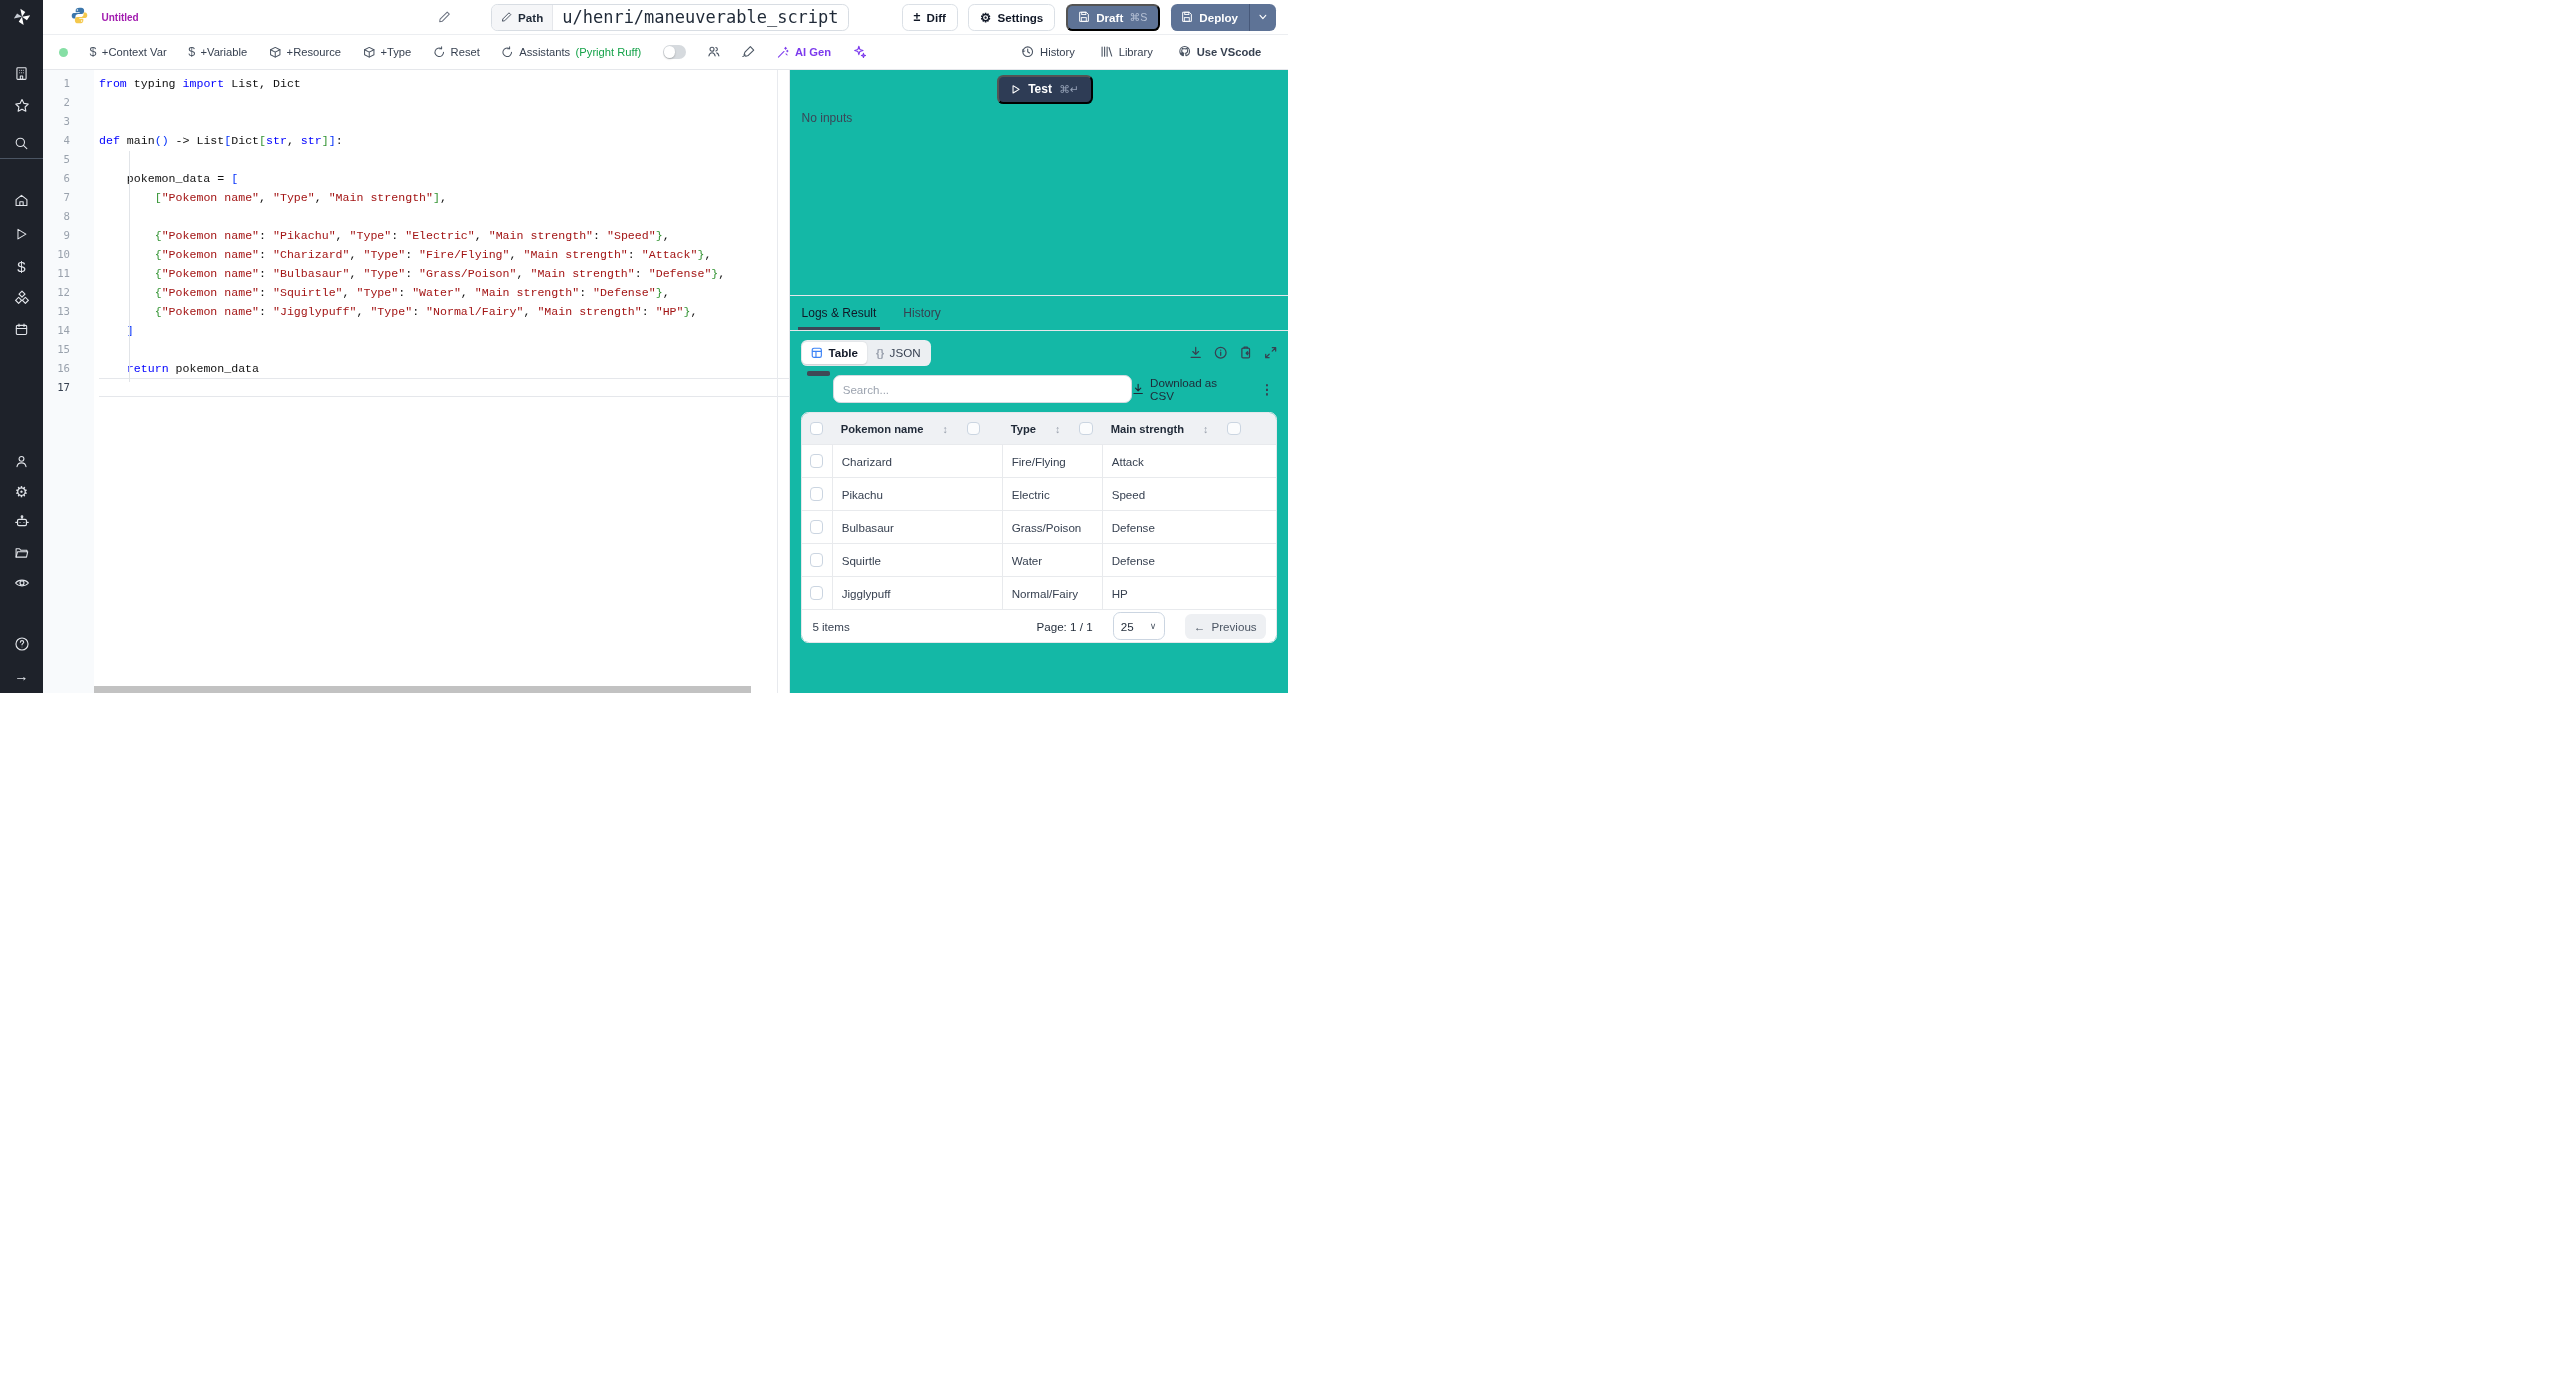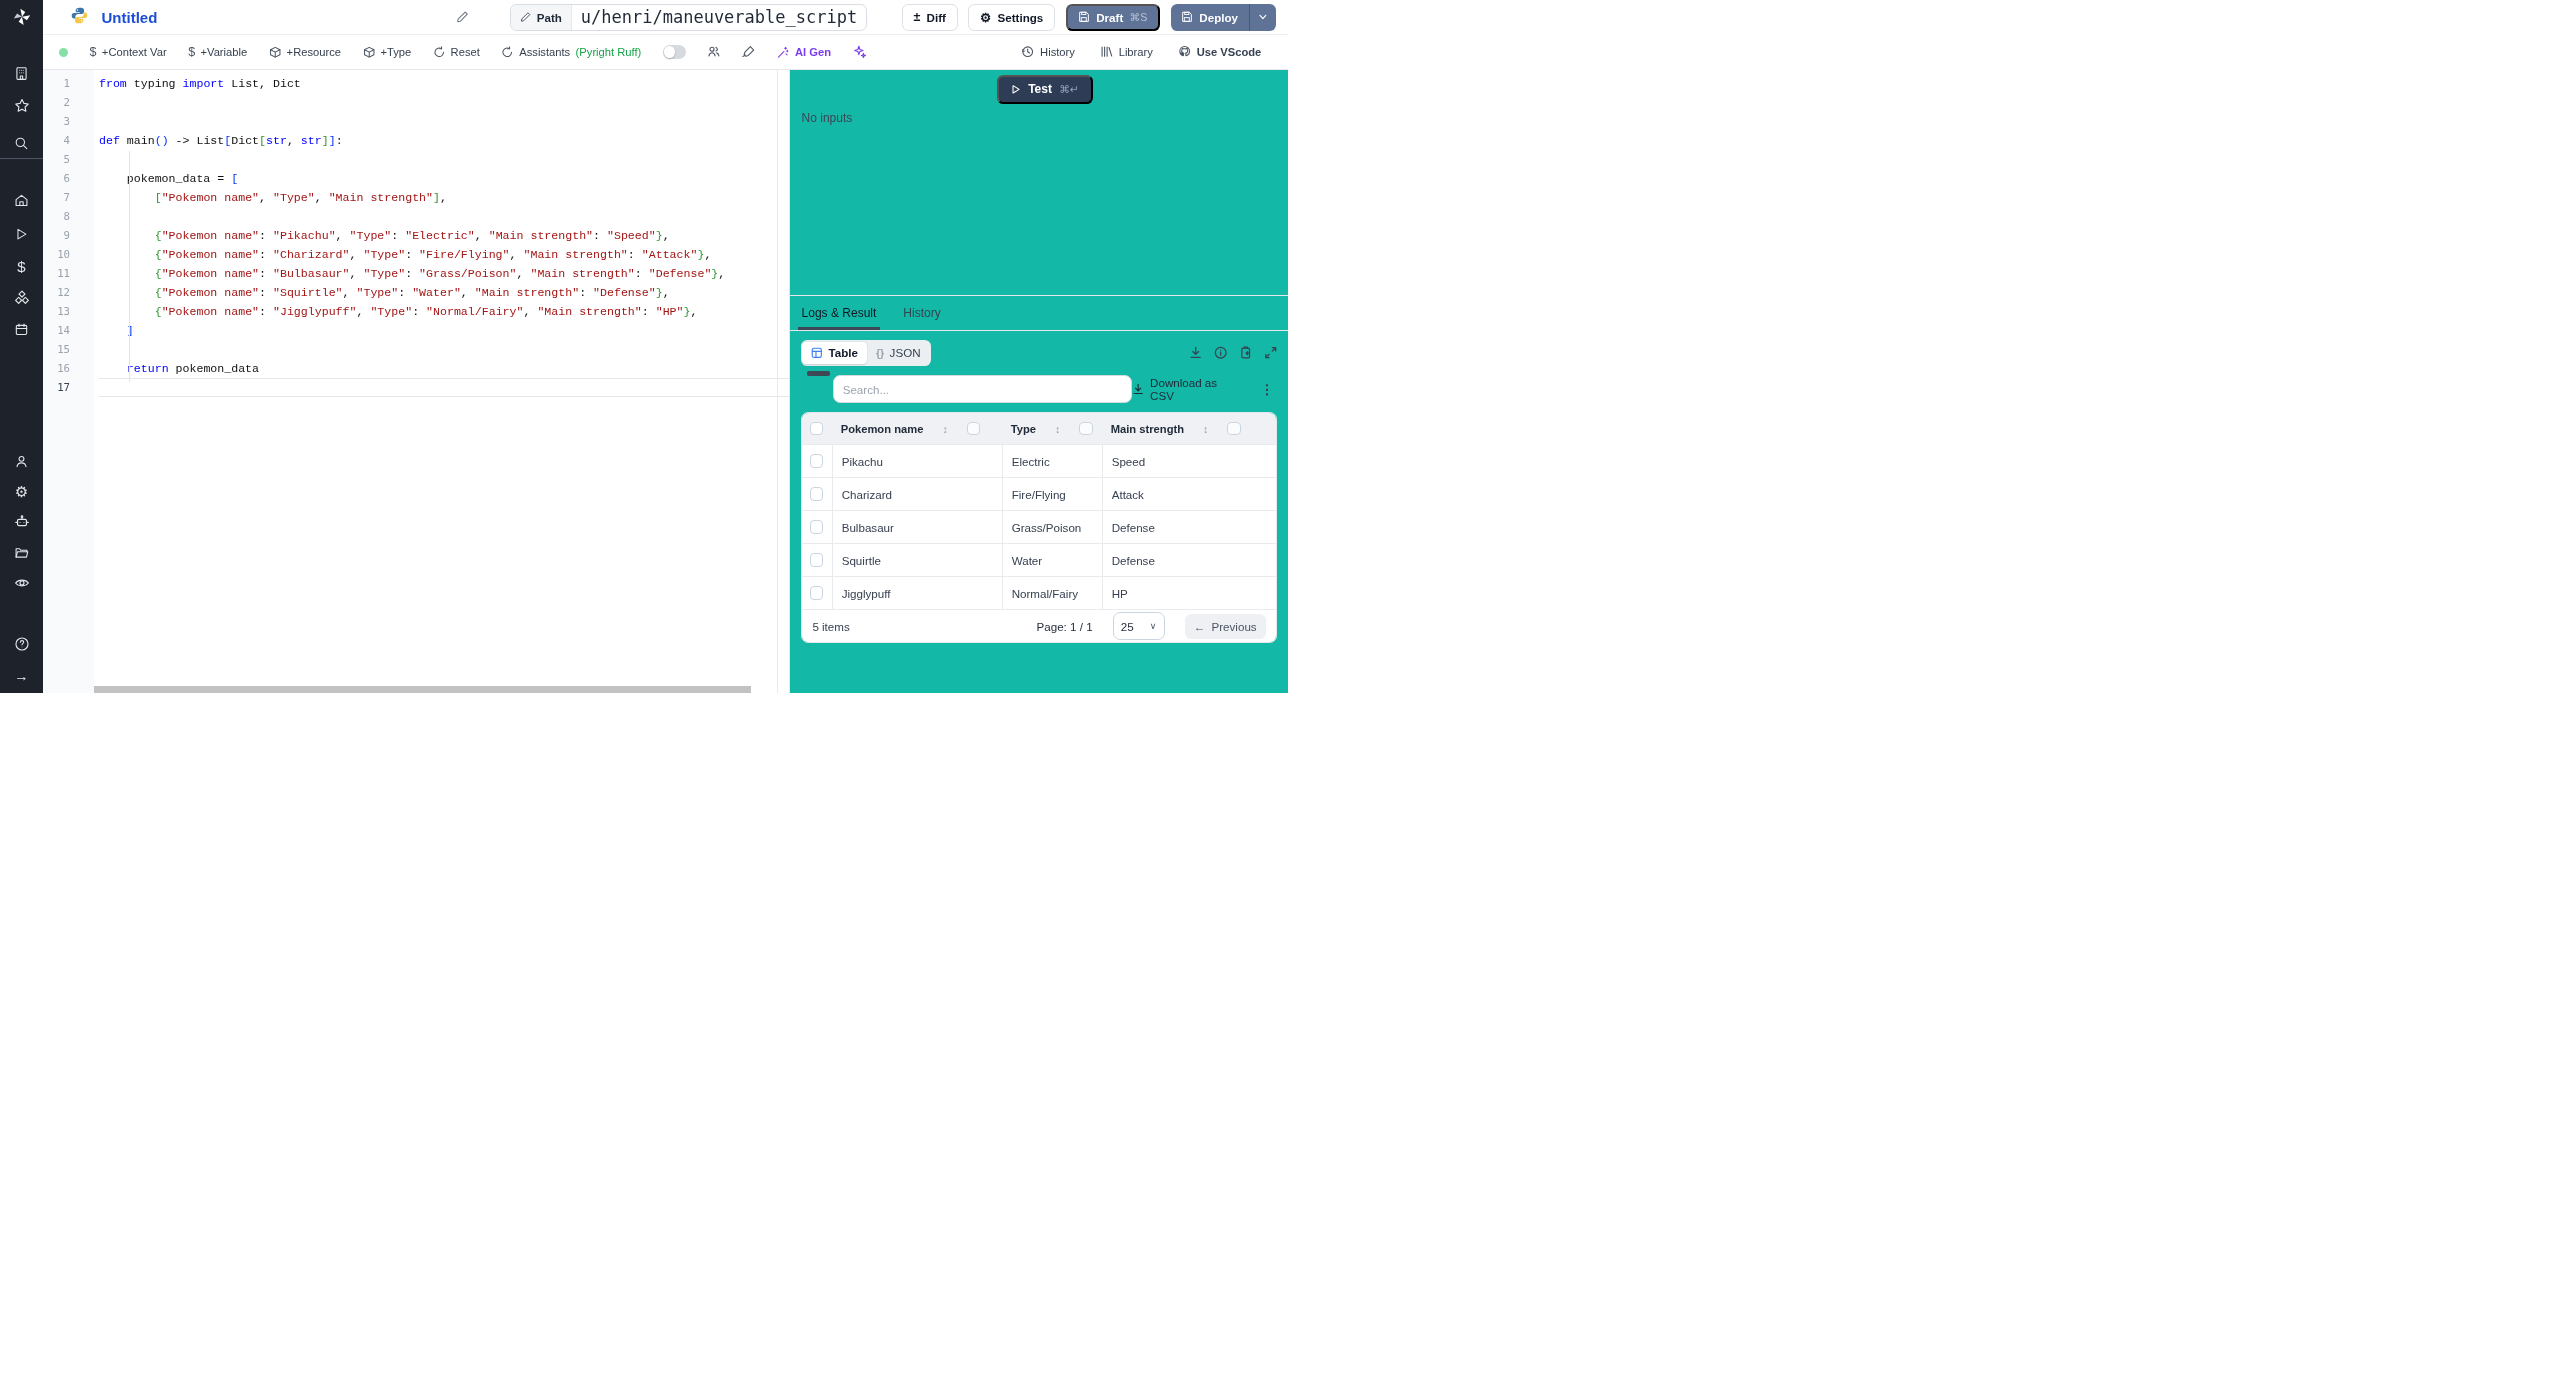--- a/index.html
+++ b/index.html
@@ -15,21 +15,21 @@
   .si svg { stroke:#e2e5ea; fill:none; stroke-width:1.3; stroke-linecap:round; stroke-linejoin:round; }
   .si .glyph { color:#e2e5ea; font-size:14.3px; line-height:1; }
   .sb-divider { position:absolute; top:158px; left:0; width:43px; height:0.9px; background:#4b5563; }
 
   
   .main { flex:1; display:flex; flex-direction:column; min-width:0; }
 
   .topbar { height:35px; display:flex; align-items:center; border-bottom:0.9px solid #eceef1;
             background:#fff; padding-right:12.5px; }
   .py-icon { margin-left:27px; }
-  .doc-title { margin-left:12.5px; font-size:15px; font-weight:600; color:#1d4ed8; }
+  .doc-title { margin-left:12.5px; font-size:10px; font-weight:600; color:#a21caf; }
   .edit-pencil { margin-left:299px; color:#6b7280; display:flex; }
   .path-group { margin-left:40px; display:flex; align-items:center; height:27px;
                 border:0.9px solid #d8dde3; border-radius:6.3px; overflow:hidden; background:#fff; }
   .path-left { display:flex; align-items:center; gap:5.4px; background:#f5f6f8; height:100%;
                padding:0 9px; border-right:0.9px solid #e5e7eb; }
   .path-left .lbl { font-size:11.6px; font-weight:600; color:#1f2937; }
   .path-value { font-family:"DejaVu Sans Mono", monospace; font-size:17px; color:#1f2937; padding:0 9px; }
   .tb-right { margin-left:auto; display:flex; align-items:center; gap:10.7px; }
   .btn-outline { display:flex; align-items:center; gap:6.3px; height:27px; padding:0 10.7px;
                  border:0.9px solid #dbe0e6; border-radius:6.3px; background:#fff; font-size:11.6px;
@@ -561,31 +561,31 @@
                   <span class="h-label">Main strength</span>
                   <span class="sort-icon">↕</span>
                   <span class="mini-toggle"></span>
                 </div>
               </div>
             <div id="result-rows">
                 <div class="t-row">
                   <div class="t-cell cb-cell">
                     <span class="checkbox"></span>
                   </div>
-                  <div class="t-cell">Pikachu</div>
-                  <div class="t-cell">Electric</div>
-                  <div class="t-cell">Speed</div>
+                  <div class="t-cell">Charizard</div>
+                  <div class="t-cell">Fire/Flying</div>
+                  <div class="t-cell">Attack</div>
                 </div>
                 <div class="t-row">
                   <div class="t-cell cb-cell">
                     <span class="checkbox"></span>
                   </div>
-                  <div class="t-cell">Charizard</div>
-                  <div class="t-cell">Fire/Flying</div>
-                  <div class="t-cell">Attack</div>
+                  <div class="t-cell">Pikachu</div>
+                  <div class="t-cell">Electric</div>
+                  <div class="t-cell">Speed</div>
                 </div>
                 <div class="t-row">
                   <div class="t-cell cb-cell">
                     <span class="checkbox"></span>
                   </div>
                   <div class="t-cell">Bulbasaur</div>
                   <div class="t-cell">Grass/Poison</div>
                   <div class="t-cell">Defense</div>
                 </div>
                 <div class="t-row">

